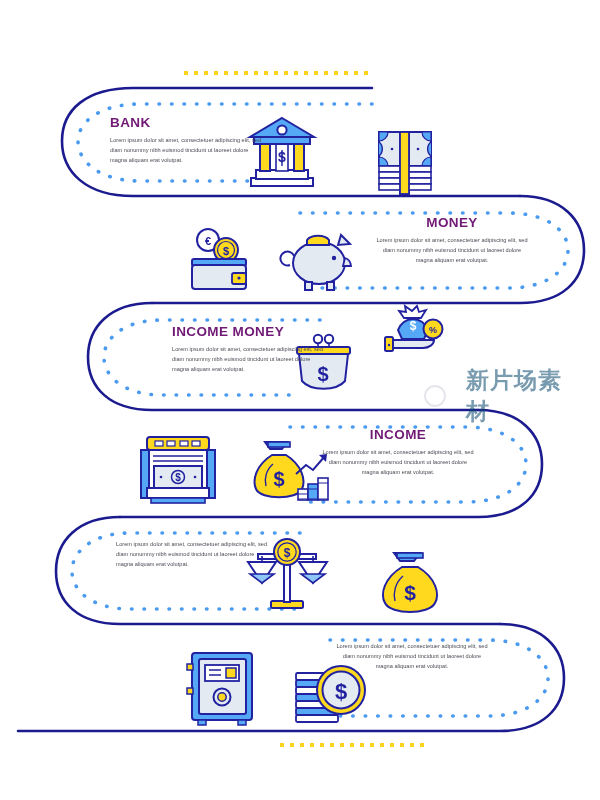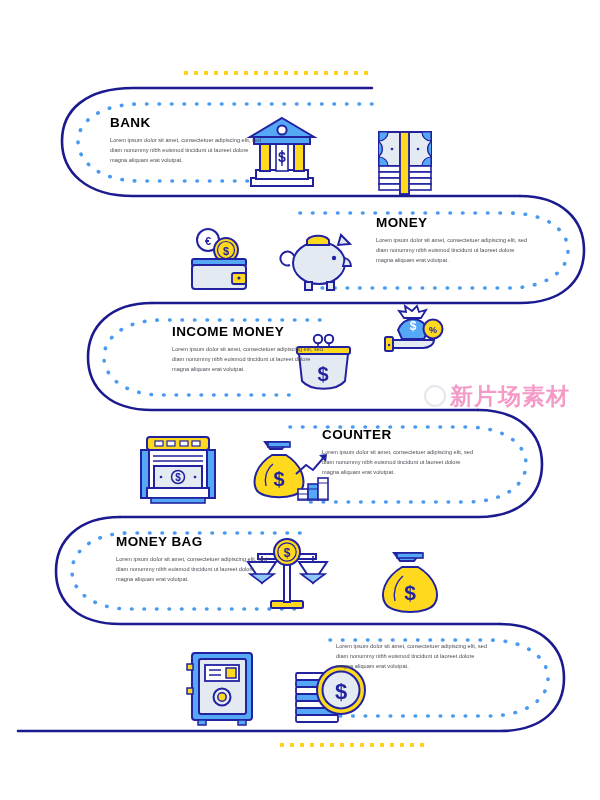--- a/index.html
+++ b/index.html
@@ -7,37 +7,37 @@
     width: 600px; height: 800px;
     background: #ffffff;
     font-family: "Liberation Sans", sans-serif;
     overflow: hidden;
   }
   #stage { position: relative; width: 600px; height: 800px; background: #fff; }
   #pathlayer { position: absolute; inset: 0; width: 600px; height: 800px; }
 
   .step-text { position: absolute; width: 152px; }
   .step-title {
-    font-size: 13.5px; font-weight: bold; color: #000000;
+    font-size: 13.5px; font-weight: bold; color: #701a75;
     letter-spacing: 0.4px; line-height: 1.1; white-space: nowrap;
   }
   .step-body {
     margin-top: 5px; font-size: 5.6px; line-height: 1.78;
     color: #4a4a55; letter-spacing: 0.02px;
   }
   .ta-left  { text-align: left; }
-  .ta-right { text-align: left; }
+  .ta-right { text-align: center; }
 
   .watermark {
     position: absolute; left: 424px; top: 376px;
     width: 150px; height: 40px;
-    font-size: 23px; font-weight: bold; color: #ec4899;
+    font-size: 23px; font-weight: bold; color: #0c4a6e;
     opacity: .55; letter-spacing: 1px;
     font-family: "DejaVu Sans", sans-serif;
-    display: flex; align-items: center; gap: 4px;
+    display: flex; align-items: center; gap: 20px;
     pointer-events: none;
   }
   .wm-mark {
     width: 22px; height: 22px; border-radius: 50%;
     border: 2.5px solid #cfd3dd; flex: 0 0 auto;
   }
 </style>
 </head>
 <body>
 
@@ -273,26 +273,25 @@
     <div class="step-title">MONEY</div>
     <div class="step-body">Lorem ipsum dolor sit amet, consectetuer adipiscing elit, sed diam nonummy nibh euismod tincidunt ut laoreet dolore magna aliquam erat volutpat.</div>
   </div>
 
   <div class="step-text ta-left" style="left:172px; top:325px;">
     <div class="step-title">INCOME MONEY</div>
     <div class="step-body">Lorem ipsum dolor sit amet, consectetuer adipiscing elit, sed diam nonummy nibh euismod tincidunt ut laoreet dolore magna aliquam erat volutpat.</div>
   </div>
 
   <div class="step-text ta-right" style="left:322px; top:428px;">
-    <div class="step-title">COUNTER</div>
+    <div class="step-title">INCOME</div>
     <div class="step-body">Lorem ipsum dolor sit amet, consectetuer adipiscing elit, sed diam nonummy nibh euismod tincidunt ut laoreet dolore magna aliquam erat volutpat.</div>
   </div>
 
   <div class="step-text ta-left" style="left:116px; top:535px;">
-    <div class="step-title">MONEY BAG</div>
     <div class="step-body">Lorem ipsum dolor sit amet, consectetuer adipiscing elit, sed diam nonummy nibh euismod tincidunt ut laoreet dolore magna aliquam erat volutpat.</div>
   </div>
 
   <div class="step-text ta-right" style="left:336px; top:637px;">
     <div class="step-body">Lorem ipsum dolor sit amet, consectetuer adipiscing elit, sed diam nonummy nibh euismod tincidunt ut laoreet dolore magna aliquam erat volutpat.</div>
   </div>
 
   <div class="watermark">
     <span class="wm-mark"></span>
     <span>新片场素材</span>

